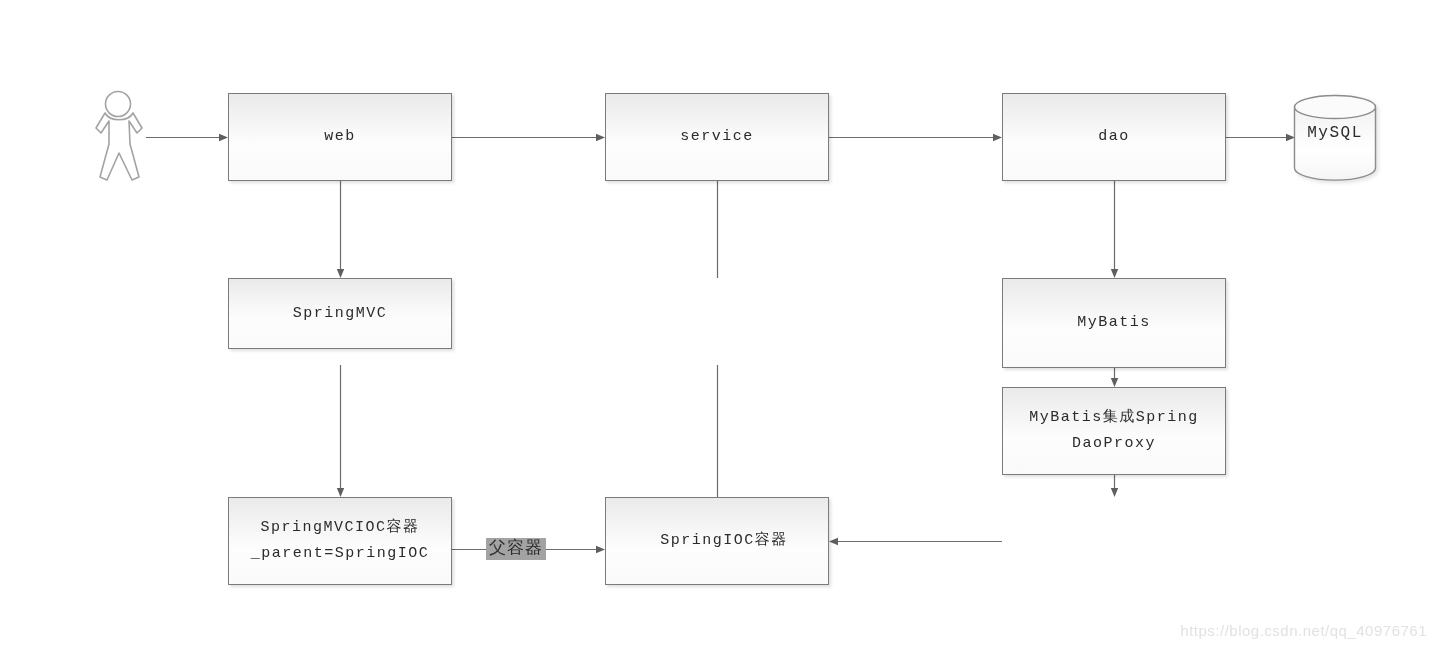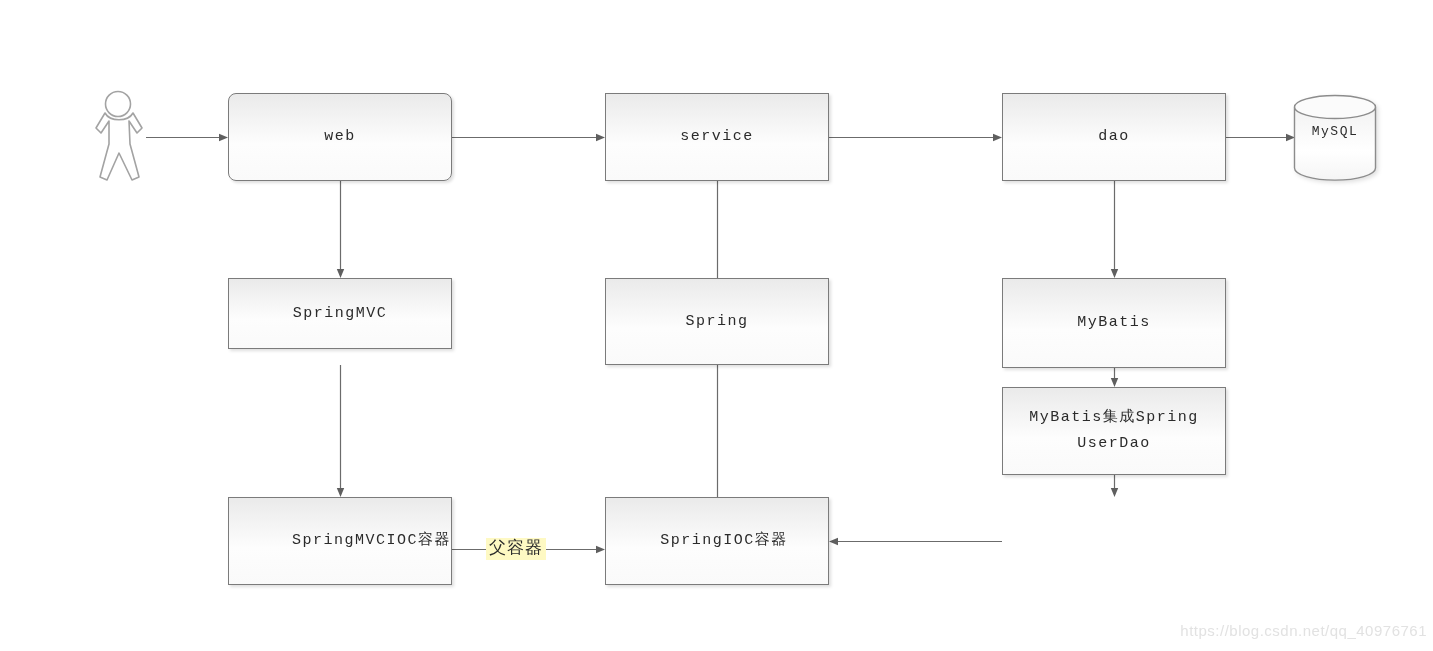--- a/index.html
+++ b/index.html
@@ -21,32 +21,32 @@
     display:flex;flex-direction:column;
     align-items:center;justify-content:center;
     font-size:15px;letter-spacing:1.5px;
     color:#2b2b2b;text-align:center;
     line-height:26px;
     z-index:2;
   }
   .node span{display:block;white-space:nowrap;}
   .edge-label{
     position:absolute;
-    background:#fef9c3;
+    background:#a3a3a3;
     font-size:17px;letter-spacing:1px;
     color:#2b2b2b;line-height:22px;
     padding:0 3px;
     z-index:3;
   }
   .actor{position:absolute;left:92px;top:88px;width:54px;height:96px;z-index:2;}
   .cylinder{position:absolute;left:1293px;top:94px;width:84px;height:88px;z-index:2;
     filter:drop-shadow(2px 2px 2px rgba(0,0,0,0.12));}
   .cylinder-label{
     position:absolute;left:1293px;top:124px;width:84px;
-    text-align:center;font-size:13px;letter-spacing:1.5px;color:#2b2b2b;
+    text-align:center;font-size:16px;letter-spacing:1.5px;color:#2b2b2b;
     z-index:3;
   }
   .watermark{
     position:absolute;right:6px;top:622px;
     font-family:"Liberation Sans","DejaVu Sans",sans-serif;
     font-size:15px;color:#e2e2e2;letter-spacing:0.5px;
     z-index:4;
   }
 </style>
 </head>
@@ -96,47 +96,45 @@
     <defs>
       <linearGradient id="cylGrad" x1="0" y1="0" x2="0" y2="1">
         <stop offset="0" stop-color="#f2f2f2"></stop>
         <stop offset="0.6" stop-color="#ffffff"></stop>
         <stop offset="1" stop-color="#f5f5f5"></stop>
       </linearGradient>
     </defs>
   </svg>
   <div class="cylinder-label">MySQL</div>
 
-  <div class="node" style="left:228px;top:93px;border-radius:8px;">
+  <div class="node" style="left:228px;top:93px;">
     <span>web</span>
   </div>
   <div class="node" style="left:1002px;top:93px;">
     <span>dao</span>
   </div>
   <div class="node" style="left:605px;top:93px;">
     <span>service</span>
   </div>
 
   <div class="node" style="left:228px;top:278px;height:71px;">
     <span>SpringMVC</span>
   </div>
-  <div class="node" style="left:605px;top:278px;height:87px;">
-    <span>Spring</span>
-  </div>
   <div class="node" style="left:1002px;top:278px;height:90px;">
     <span>MyBatis</span>
   </div>
 
   <div class="node" style="left:1002px;top:387px;text-align:right;">
     <span>MyBatis集成Spring</span>
-    <span>UserDao</span>
+    <span>DaoProxy</span>
   </div>
 
-  <div class="node" style="left:228px;top:497px;align-items:flex-end;">
+  <div class="node" style="left:228px;top:497px;">
     <span>SpringMVCIOC容器</span>
+    <span>_parent=SpringIOC</span>
   </div>
   <div class="node" style="left:605px;top:497px;padding-left:14px;">
     <span>SpringIOC容器</span>
   </div>
 
   <div class="edge-label" style="left:486px;top:538px;">父容器</div>
 
   <div class="watermark">https://blog.csdn.net/qq_40976761</div>
 
 </div>

